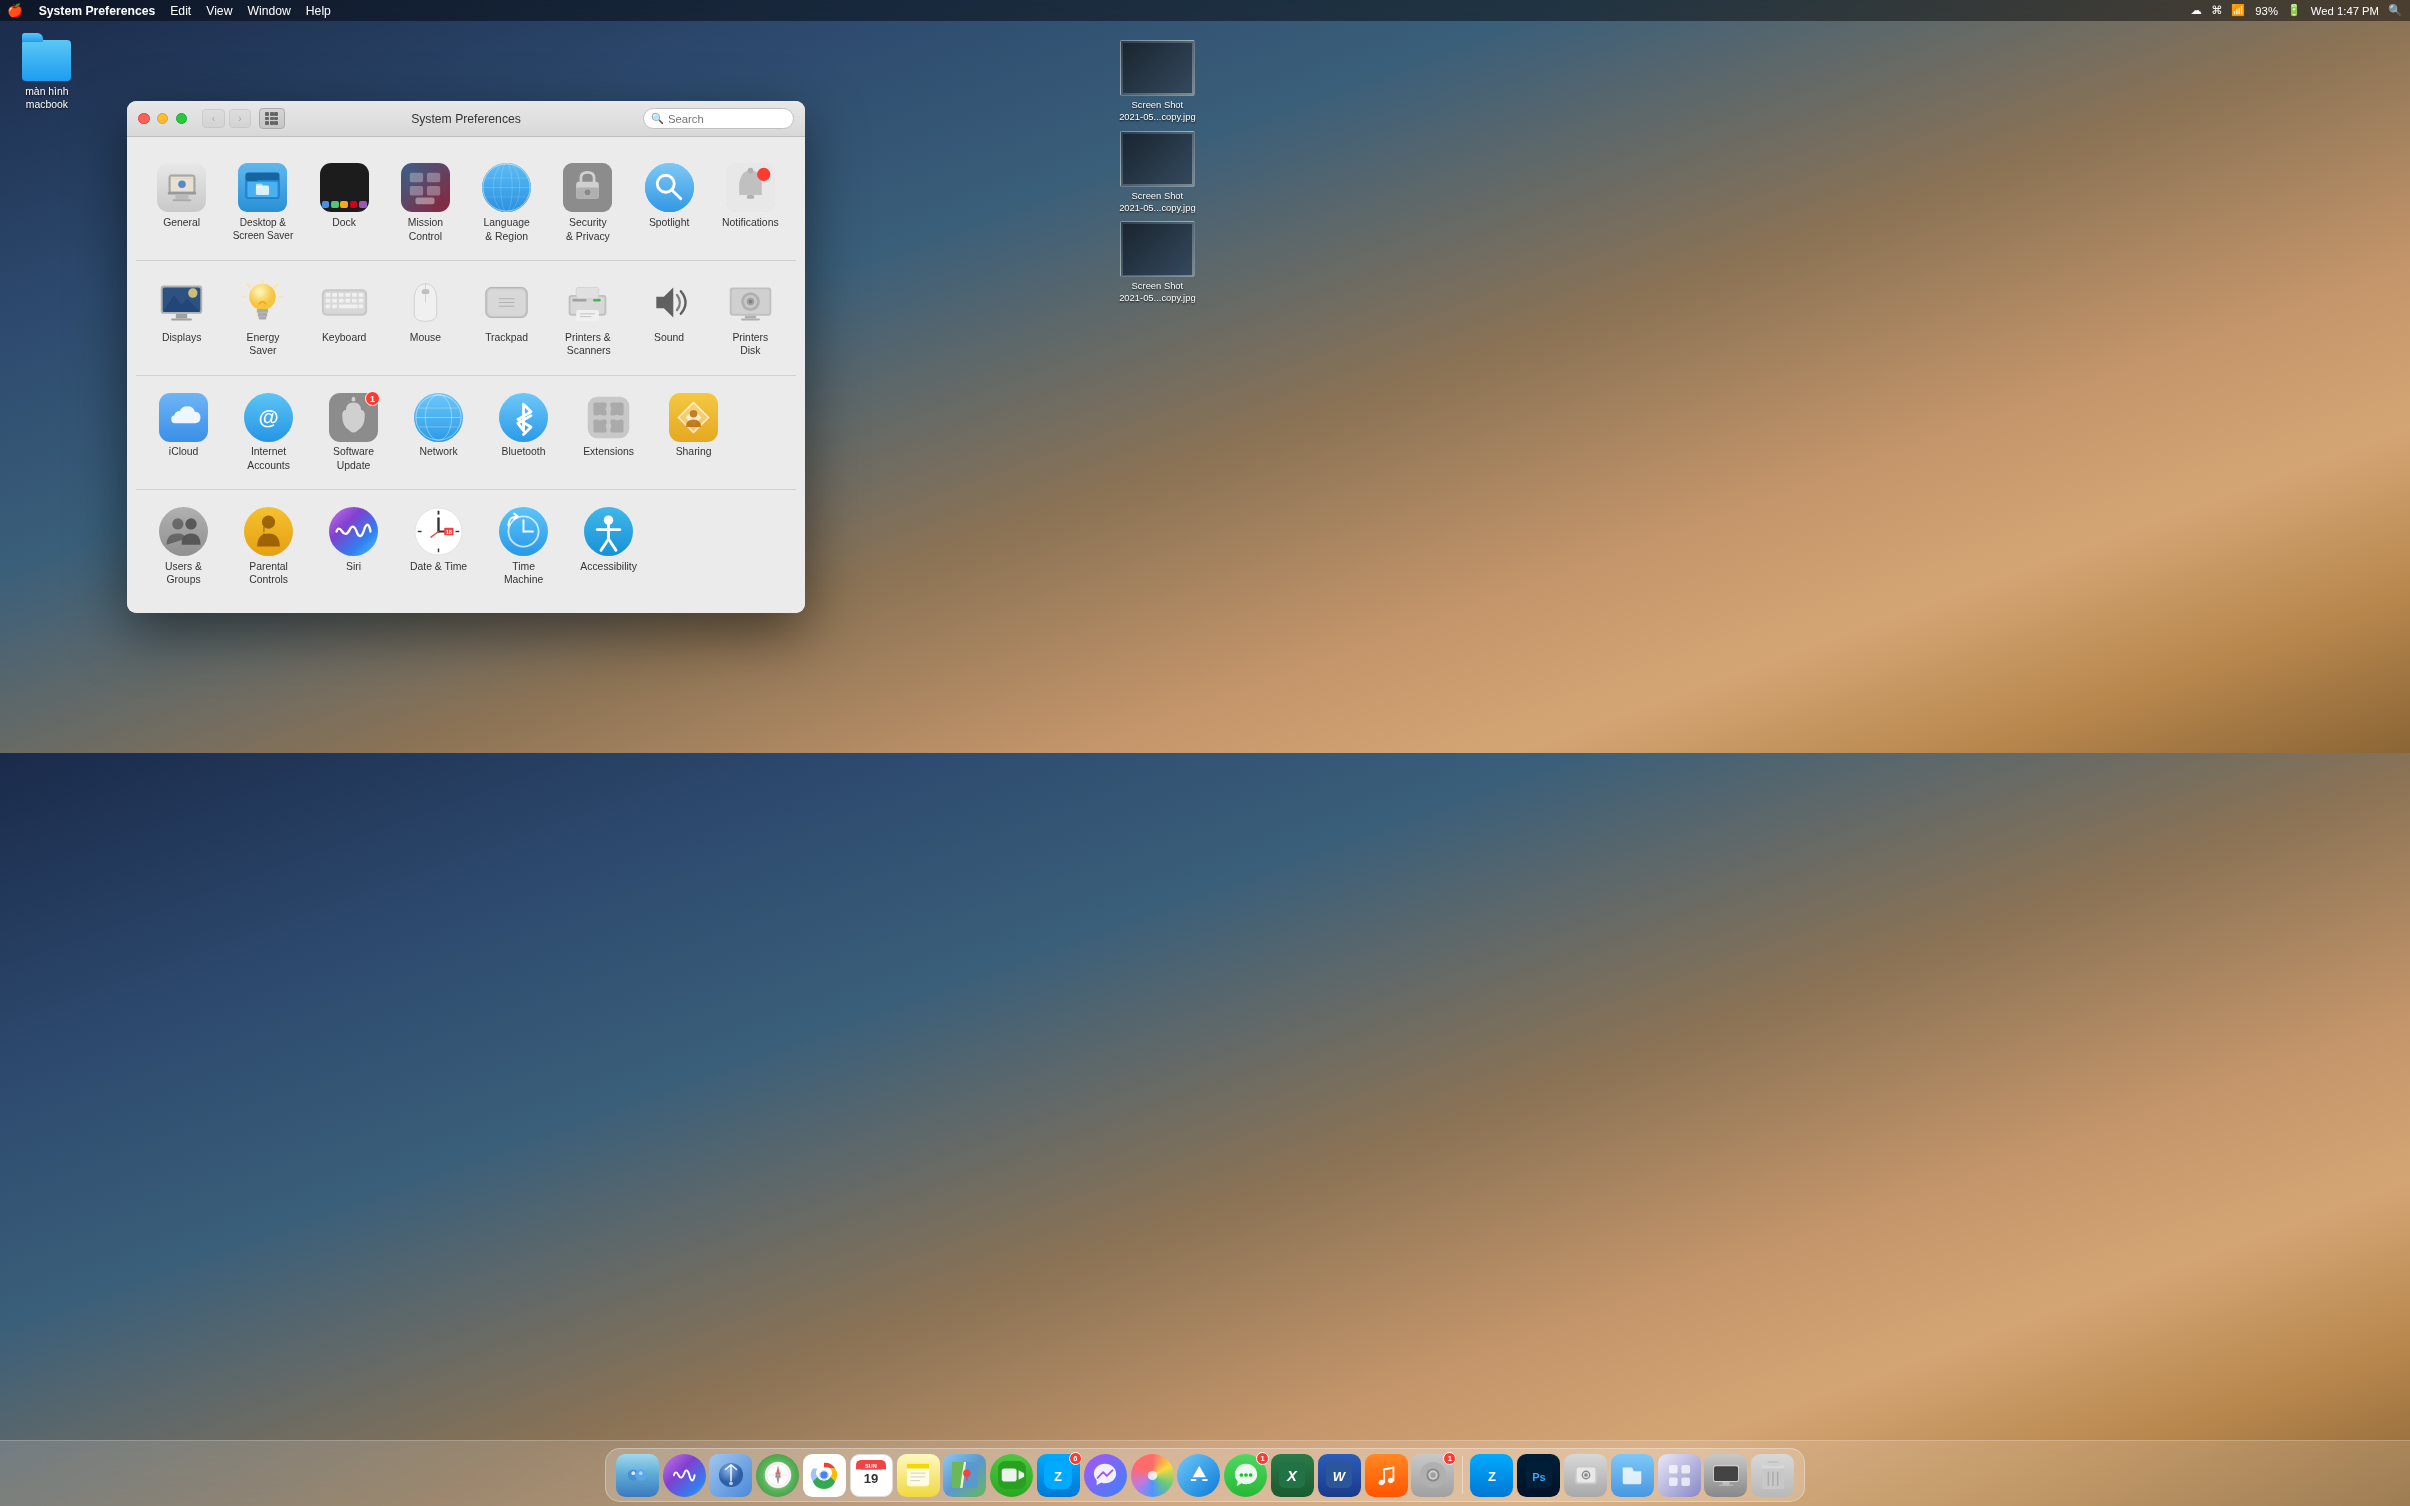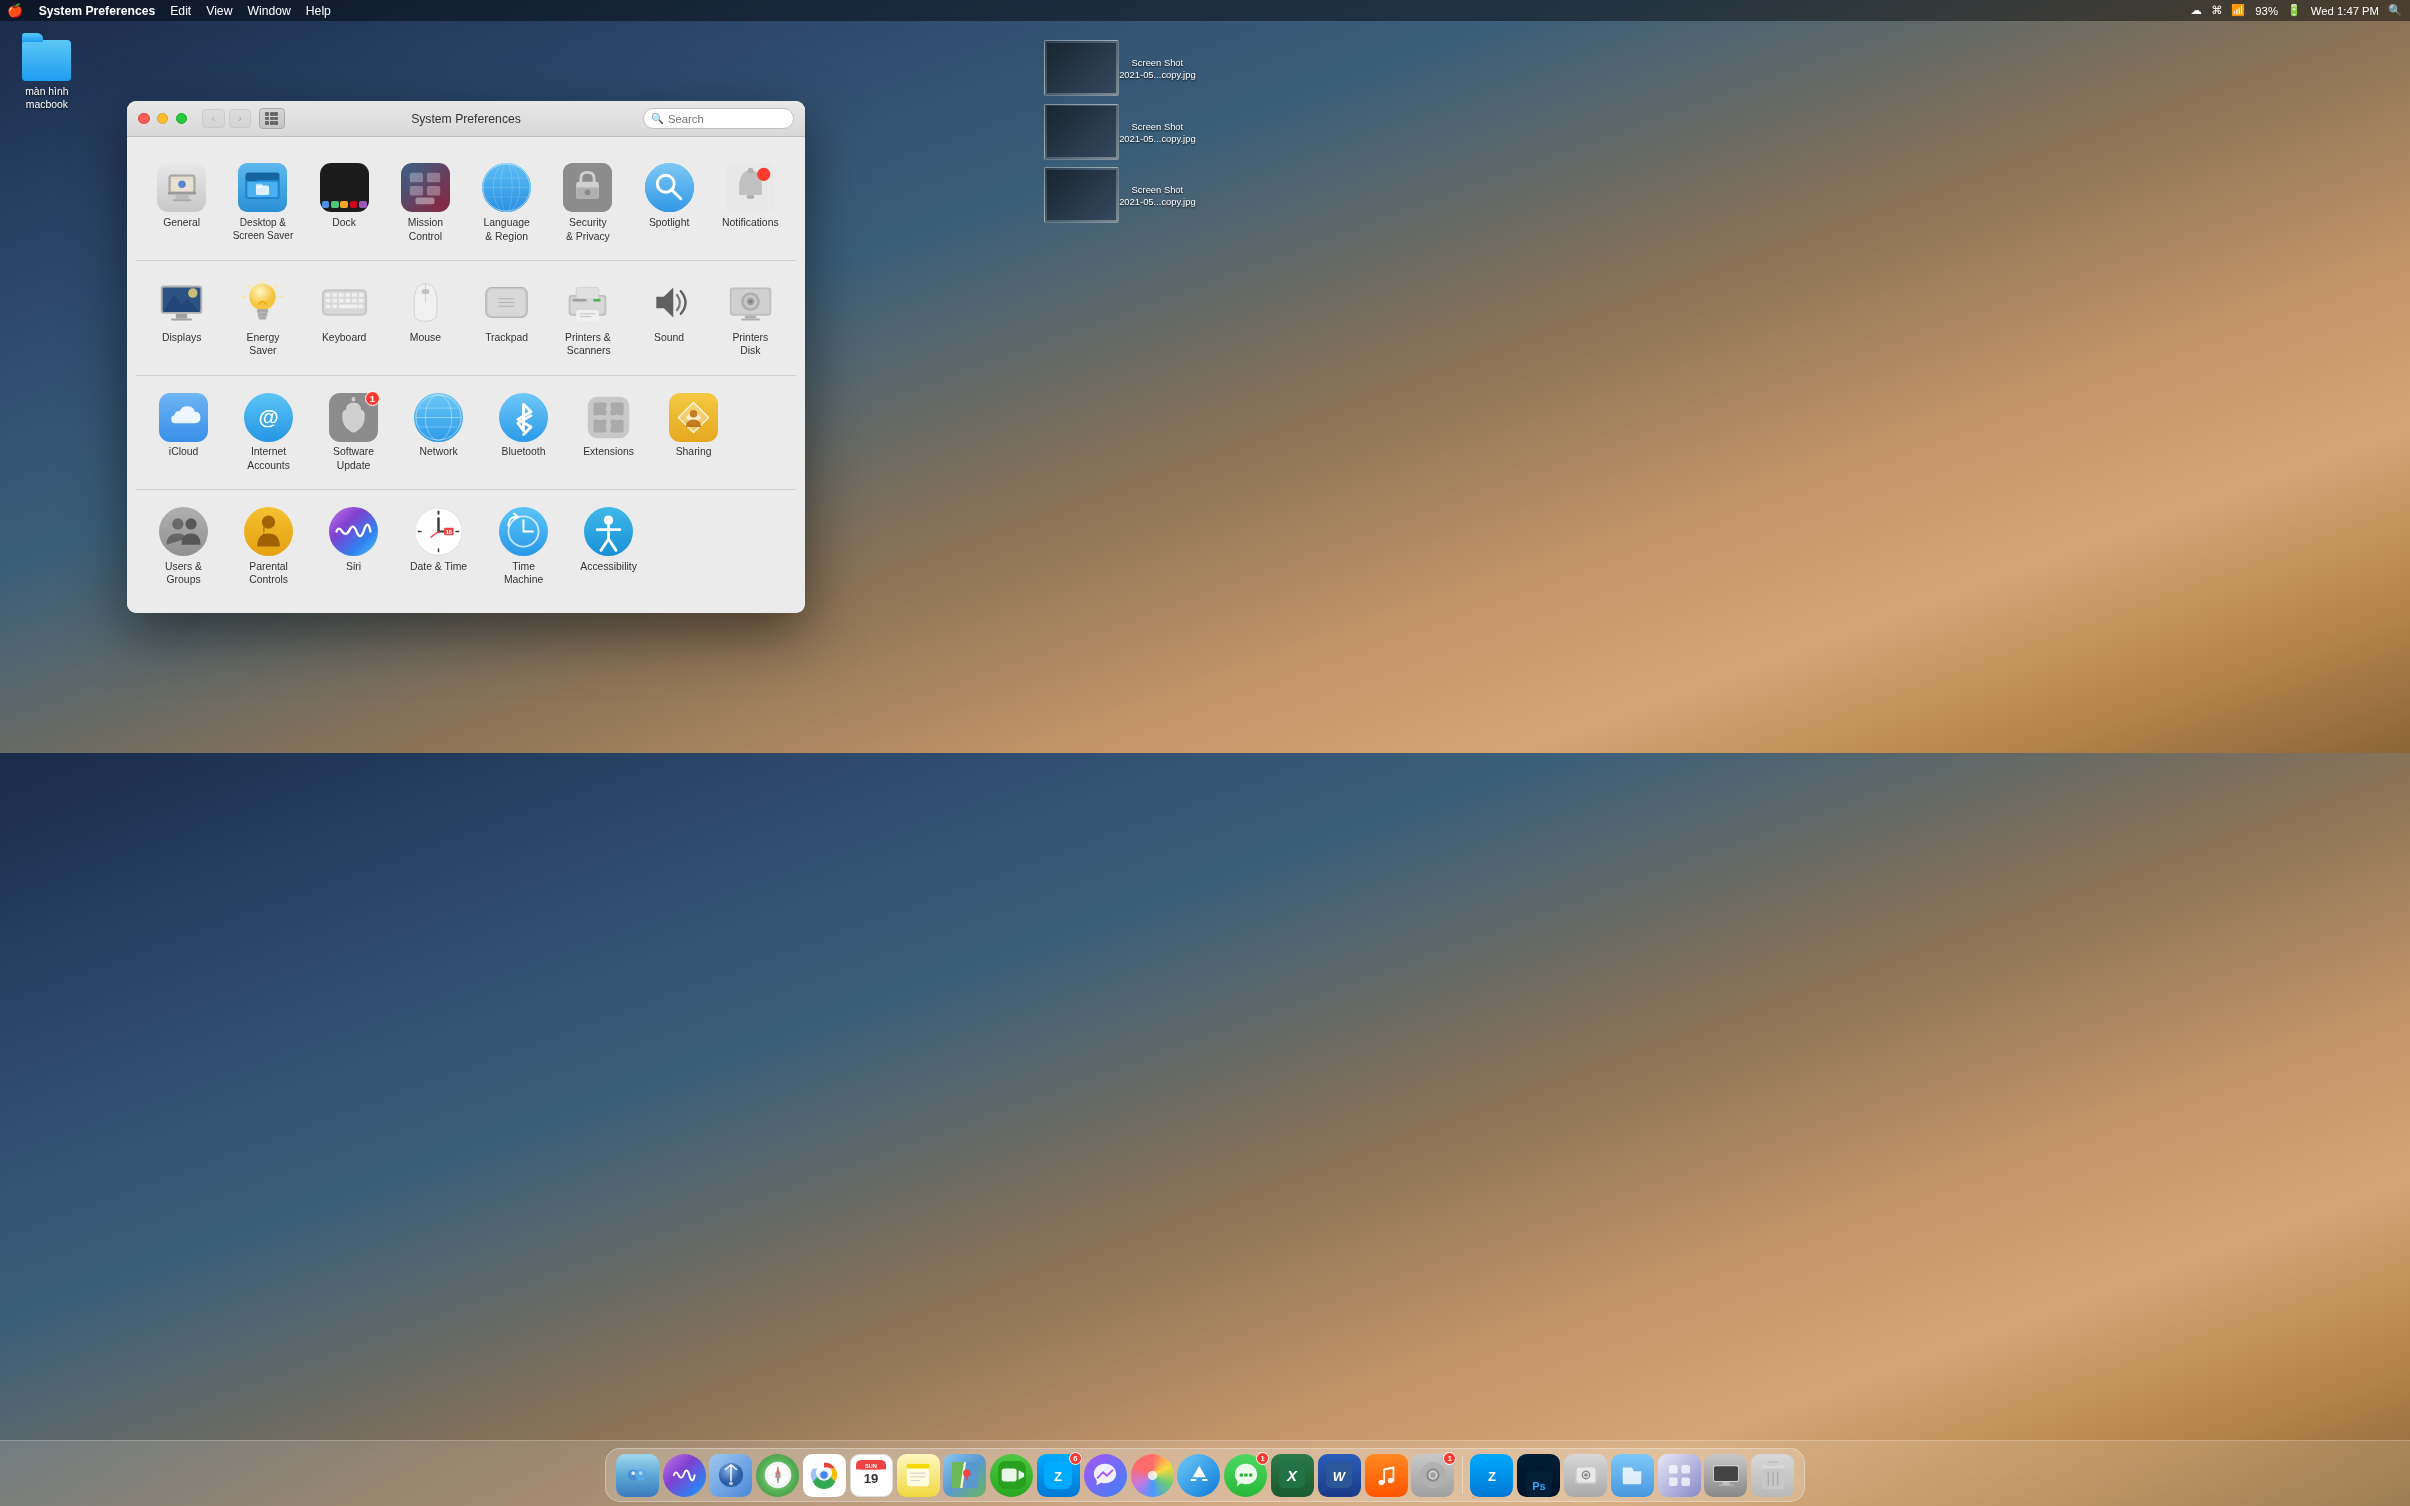--- a/index.html
+++ b/index.html
@@ -113,20 +113,21 @@
       right: 9.4px;
       top: 19px;
       display: flex;
       flex-direction: column;
       align-items: center;
       gap: 7.5px;
     }
 
     .screenshot-item {
       display: flex;
+      flex-direction: column;
       align-items: center;
       cursor: default;
     }
 
     .screenshot-thumb {
       width: 75px;
       height: 56px;
       background: linear-gradient(135deg, #2c3e50 0%, #4a6274 50%, #7f8c8d 100%);
       border: 0.9px solid rgba(255,255,255,0.3);
       border-radius: 1.9px;
@@ -462,21 +463,21 @@
     .dock-item.calendar { background: white; border: 0.9px solid #e0e0e0; }
     .dock-item.notes { background: linear-gradient(180deg, #fff8c0 0%, #f0d840 100%); }
     .dock-item.maps { background: linear-gradient(135deg, #8bc8f0 0%, #5a98d0 50%, #6ab85a 100%); }
     .dock-item.facetime { background: linear-gradient(180deg, #4cc840 0%, #28a820 100%); border-radius: 50%; }
     .dock-item.chrome { background: white; }
     .dock-item.zalo { background: linear-gradient(180deg, #0af 0%, #0078d4 100%); }
     .dock-item.excel { background: linear-gradient(180deg, #2a7a48 0%, #1a5a30 100%); }
     .dock-item.word { background: linear-gradient(180deg, #2b5db8 0%, #1a3a88 100%); }
     .dock-item.music { background: linear-gradient(180deg, #f82 0%, #f50 100%); }
     .dock-item.syspref { background: linear-gradient(180deg, #c8c8c8 0%, #a0a0a0 100%); }
-    .dock-item.photoshop { background: linear-gradient(180deg, #001e36 0%, #001228 100%); align-items: flex-end; }
+    .dock-item.photoshop { background: linear-gradient(180deg, #001e36 0%, #001228 100%); }
     .dock-item.screenshot { background: linear-gradient(180deg, #d8d8d8 0%, #a8a8a8 100%); }
     .dock-item.trash { background: linear-gradient(180deg, #d8d8d8 0%, #b8b8b8 100%); }
 
     .dock-badge {
       position: absolute;
       top: -1.9px;
       right: -1.9px;
       width: 13px;
       height: 13px;
       background: #ff3b30;

